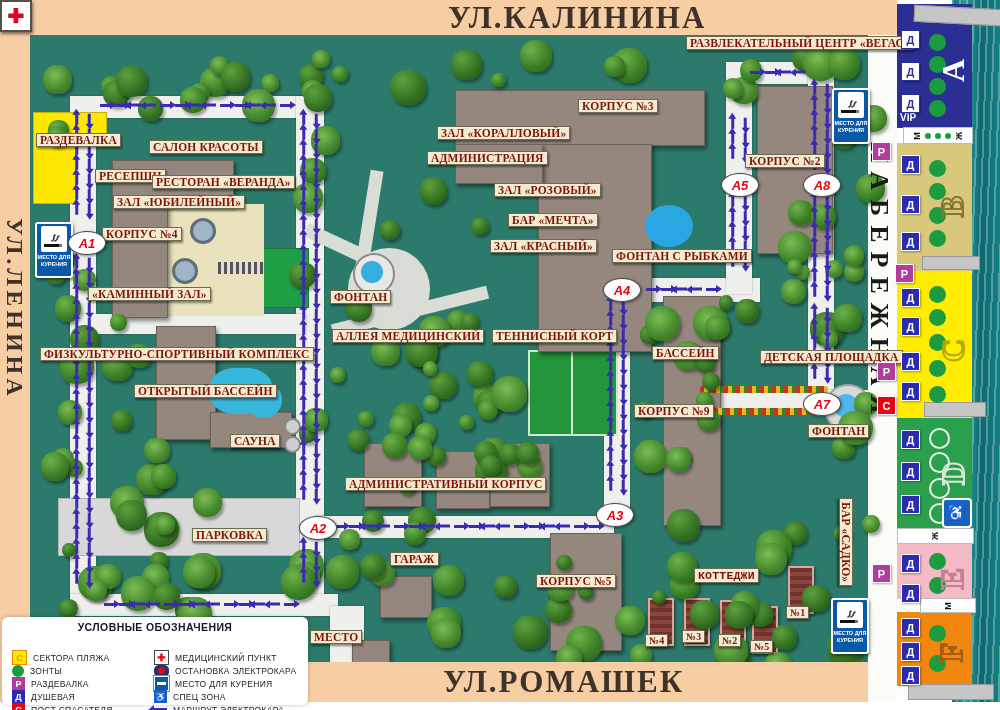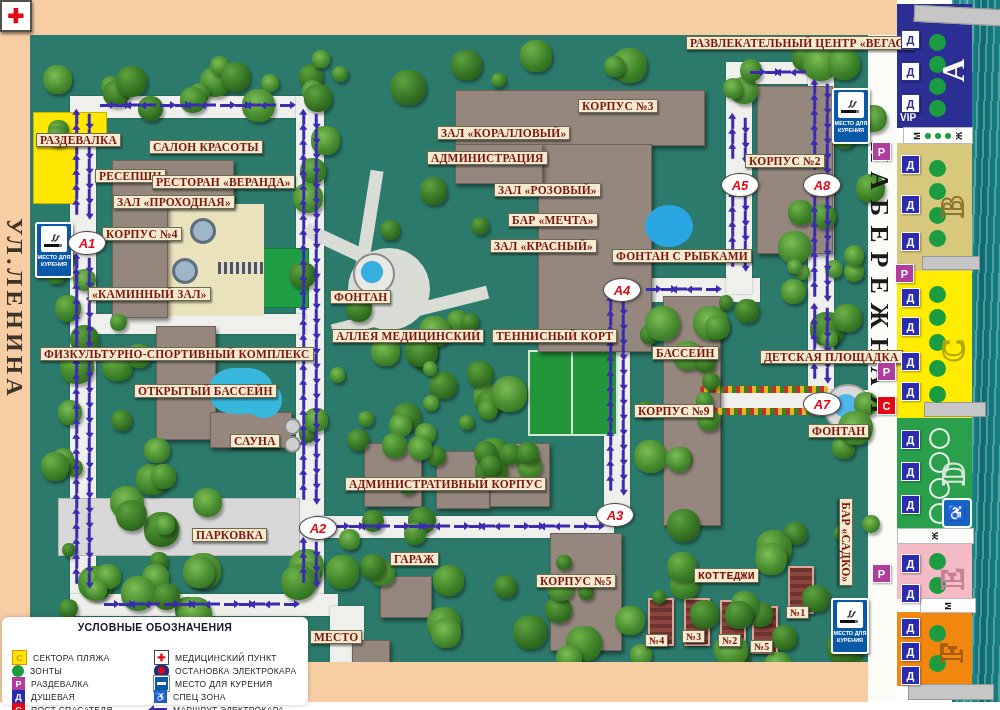--- a/index.html
+++ b/index.html
@@ -656,21 +656,21 @@
       <div class="arrow" style="left: 822px; top: 357px; transform: rotate(90deg);"></div>
       <div class="arrow" style="left: 809px; top: 372px; transform: rotate(-90deg);"></div>
       <div class="arrow" style="left: 822px; top: 372px; transform: rotate(90deg);"></div>
     </div>
   <div id="labels">
       <div class="mlabel" style="left: 686px; top: 36px;">РАЗВЛЕКАТЕЛЬНЫЙ ЦЕНТР «ВЕГАС»</div>
       <div class="mlabel" style="left: 36px; top: 133px;">РАЗДЕВАЛКА</div>
       <div class="mlabel" style="left: 149px; top: 140px;">САЛОН КРАСОТЫ</div>
       <div class="mlabel" style="left: 95px; top: 169px;">РЕСЕПШН</div>
       <div class="mlabel" style="left: 152px; top: 175px;">РЕСТОРАН «ВЕРАНДА»</div>
-      <div class="mlabel" style="left: 113px; top: 195px;">ЗАЛ «ПРОХОДНАЯ»</div>
+      <div class="mlabel" style="left: 113px; top: 195px;">ЗАЛ «ЮБИЛЕЙНЫЙ»</div>
       <div class="mlabel" style="left: 102px; top: 227px;">КОРПУС №4</div>
       <div class="mlabel" style="left: 88px; top: 287px;">«КАМИННЫЙ ЗАЛ»</div>
       <div class="mlabel" style="left: 437px; top: 126px;">ЗАЛ «КОРАЛЛОВЫЙ»</div>
       <div class="mlabel" style="left: 427px; top: 151px;">АДМИНИСТРАЦИЯ</div>
       <div class="mlabel" style="left: 494px; top: 183px;">ЗАЛ «РОЗОВЫЙ»</div>
       <div class="mlabel" style="left: 508px; top: 213px;">БАР «МЕЧТА»</div>
       <div class="mlabel" style="left: 490px; top: 239px;">ЗАЛ «КРАСНЫЙ»</div>
       <div class="mlabel" style="left: 578px; top: 99px;">КОРПУС №3</div>
       <div class="mlabel" style="left: 745px; top: 154px;">КОРПУС №2</div>
       <div class="mlabel" style="left: 612px; top: 249px;">ФОНТАН С РЫБКАМИ</div>
@@ -736,20 +736,22 @@
       <div class="sq" style="left: 895px; top: 264px; background: rgb(176, 61, 158);">Р</div>
       <div class="sq" style="left: 877px; top: 362px; background: rgb(176, 61, 158);">Р</div>
       <div class="sq" style="left: 877px; top: 396px; background: rgb(227, 6, 19);">С</div>
       <div class="sq" style="left: 872px; top: 564px; background: rgb(176, 61, 158);">Р</div>
     </div>
 
   <div class="band" style="left:30px;top:0;width:867px;height:35px;"></div>
   <div class="band" style="left:0;top:0;width:30px;height:702px;"></div>
   <div class="band" style="left:30px;top:662px;width:838px;height:40px;"></div>
 
+  <div class="hstreet" style="left:448px;top:0;">УЛ.КАЛИНИНА</div>
+  <div class="hstreet" style="left:443px;top:664px;">УЛ.РОМАШЕК</div>
   <div class="vstreet" style="left:28px;top:218px;font-size:24px;letter-spacing:4px;">УЛ.ЛЕНИНА</div>
   <div class="vstreet" style="left:894px;top:142px;font-size:26px;letter-spacing:9px;color:#1a1a1a;">НАБЕРЕЖНАЯ</div>
 
   <div id="legend">
     <div class="lg-title">УСЛОВНЫЕ ОБОЗНАЧЕНИЯ</div>
     <div id="lg-items">
         <div class="lg-item" style="left: 10px; top: 34px;">
           <div class="lg-ic" style="background: rgb(255, 232, 0); border: 1px solid rgb(240, 138, 0); color: rgb(240, 138, 0);">С</div>
           <div class="txt" style="position: static;">СЕКТОРА ПЛЯЖА</div>
         </div>

